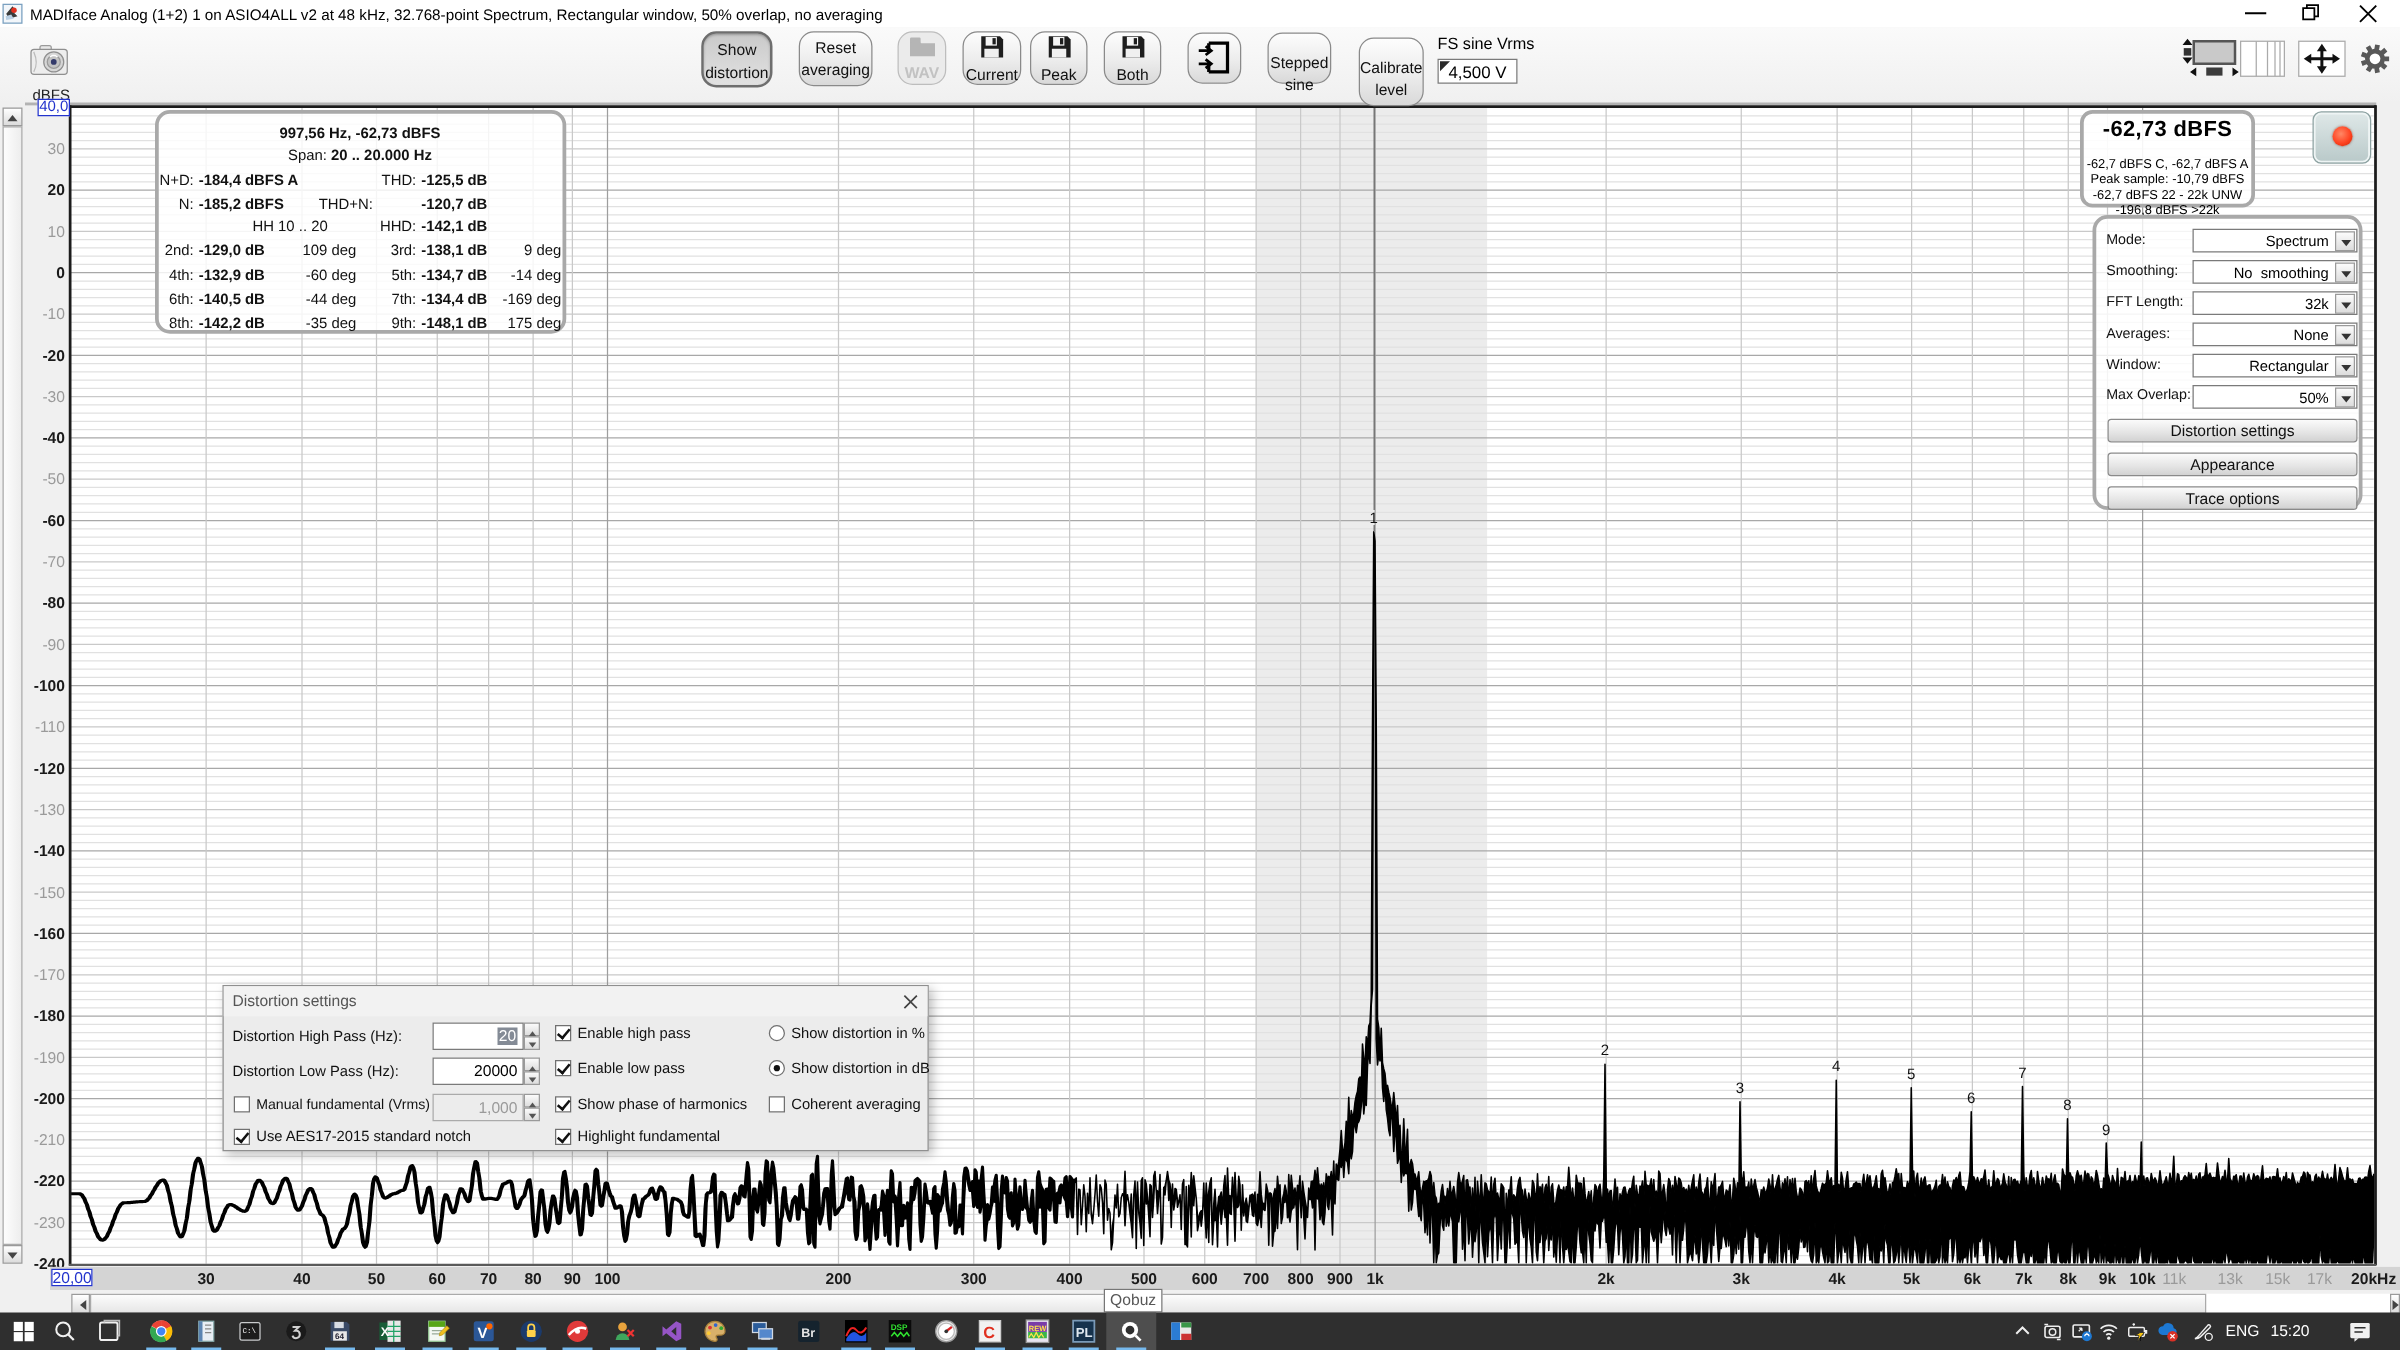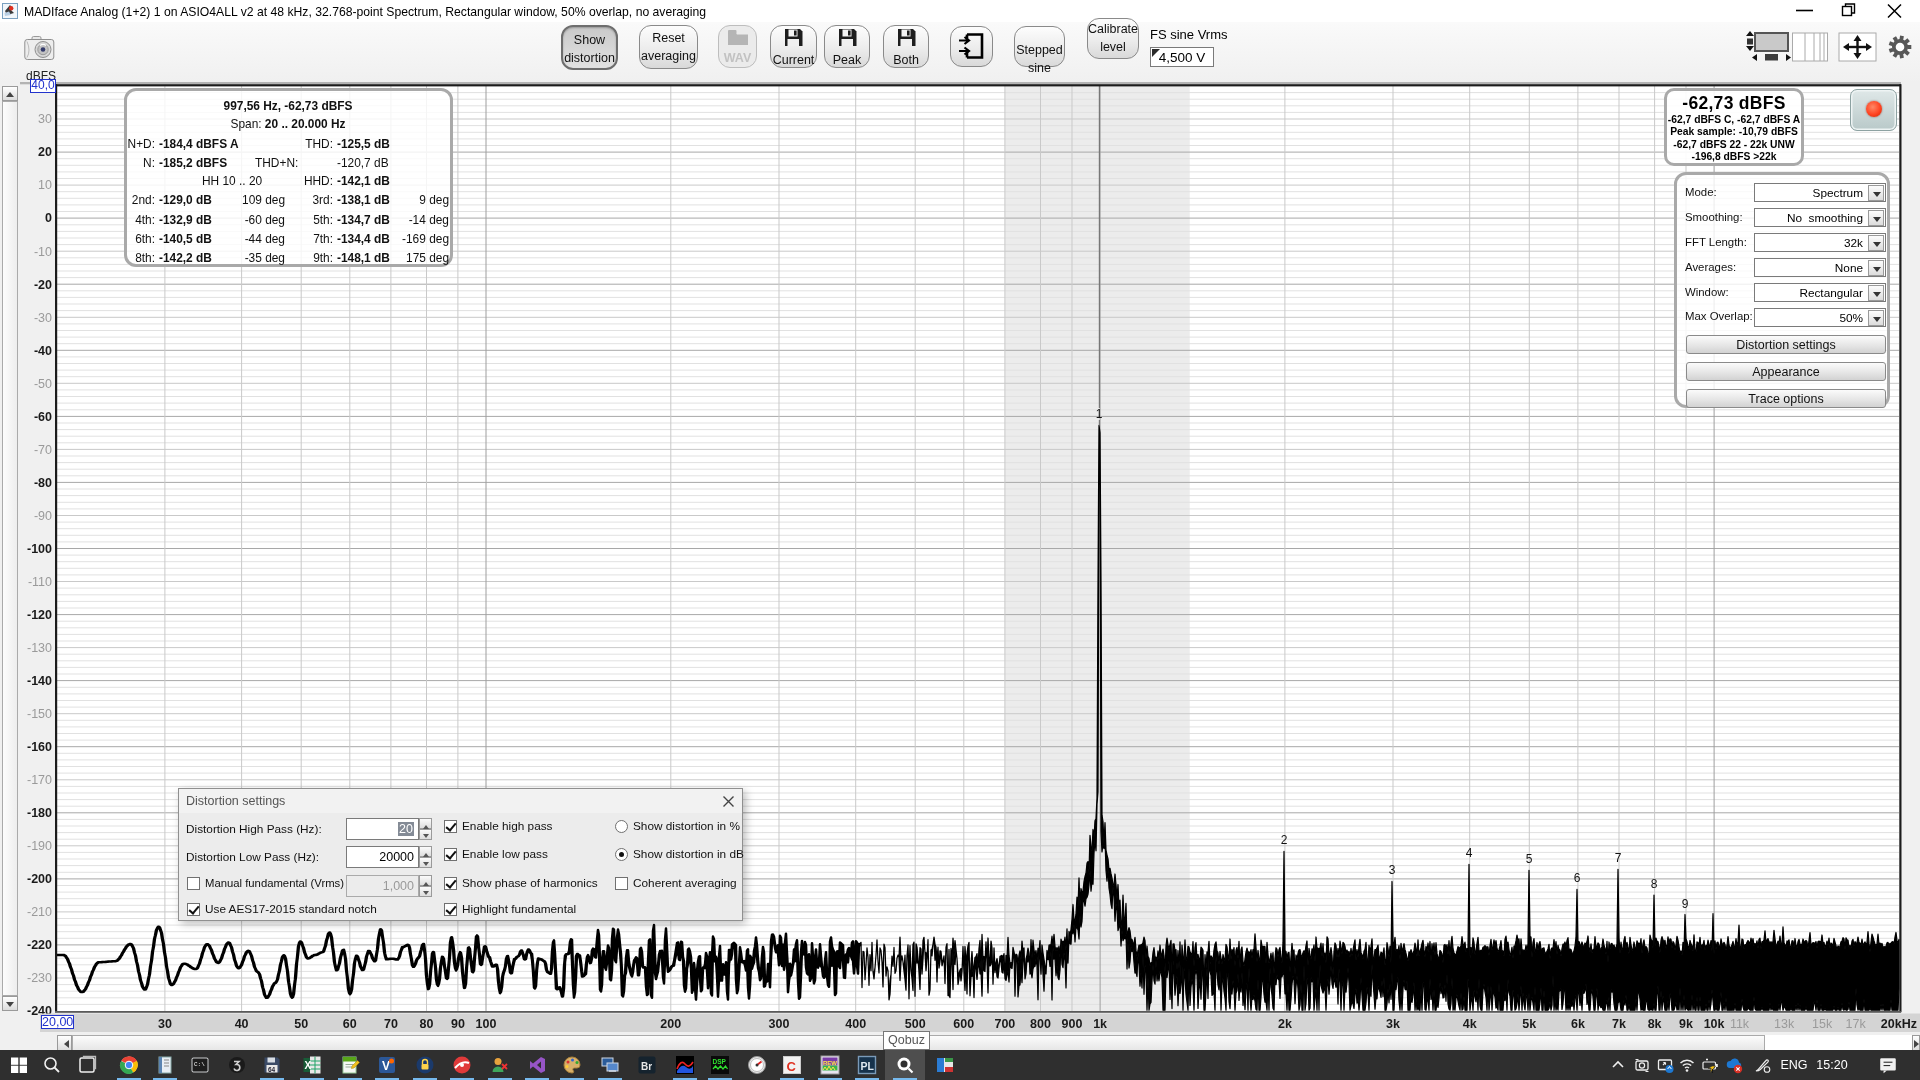--- a/index.html
+++ b/index.html
@@ -310,21 +310,21 @@
       <path d="M2 1 h15 l2.5 2.5 V18 H2 Z" fill="#1e1e1e"></path>
       <rect x="5.5" y="1.5" width="9" height="7" fill="#f5f5f5"></rect>
       <rect x="11" y="2.5" width="2.6" height="5" fill="#1e1e1e"></rect>
       <rect x="4.5" y="11" width="11.5" height="7" fill="#f0f0f0"></rect>
     </svg><br>Both</div>
 <div class="btn" style="left:950px;top:26px;width:43px;height:41px"><svg width="30" height="30" style="margin-top:4px">
       <path d="M10 3.5 H25 V26.5 H10 M10 3.5 v6 M10 26.5 v-6" fill="none" stroke="#000" stroke-width="2.6"></path>
       <path d="M2 9.5 h9 M7.5 6 l4.5 3.5 l-4.5 3.5 M2 20 h9 M7.5 16.5 l4.5 3.5 l-4.5 3.5" fill="none" stroke="#000" stroke-width="2.2"></path>
     </svg></div>
 <div class="btn" style="left:1014px;top:26px;width:51px;height:41px;padding-top:14px">Stepped<br>sine</div>
-<div class="btn" style="left:1087px;top:18px;width:52px;height:41px;padding-top:1px">Calibrate<br>level</div>
+<div class="btn" style="left:1087px;top:30px;width:52px;height:55px;padding-top:14px">Calibrate<br>level</div>
 <div class="abs" style="left:1150px;top:27px;font-size:13px">FS sine Vrms</div>
 <div class="abs" style="left:1150px;top:47px;width:64px;height:20px;background:#fff;border:1px solid #7a7a7a;font-size:13.5px;text-align:center;line-height:19px">4,500 V<svg width="11" height="11" style="position:absolute;left:0;top:0">
       <path d="M0 0 h11 L0 11 Z" fill="#fff"></path>
       <path d="M1 1 h8 L1 9 Z" fill="#2a2a2a"></path>
     </svg></div>
 <svg class="abs" style="left:1740px;top:30px" width="180" height="34">
  <path d="M6 6 l4 -5 l4 5 Z M6 16 l4 5 l4 -5 Z" fill="#111"></path>
     <rect x="7" y="8.5" width="6" height="6" fill="#333"></rect>
  <rect x="15" y="3" width="33" height="18" fill="#c9c9c9" stroke="#555" stroke-width="2"></rect>
  <rect x="25" y="24" width="13" height="6.5" fill="#3c3c3c"></rect>
@@ -369,21 +369,21 @@
     <div class="abs" style="left:0;top:46px;width:322px;height:19px">
       <div class="abs" style="left:0;width:28px;text-align:right">N+D:</div>
       <div class="abs" style="left:32px;font-weight:bold">-184,4 dBFS A</div>
       <div class="abs" style="left:128px;width:78px;text-align:right">THD:</div>
       <div class="abs" style="left:210px;font-weight:bold">-125,5 dB</div>
     </div>
     <div class="abs" style="left:0;top:64.5px;width:322px;height:19px">
       <div class="abs" style="left:0;width:28px;text-align:right">N:</div>
       <div class="abs" style="left:32px;font-weight:bold">-185,2 dBFS</div>
       <div class="abs" style="left:128px;width:78px;text-align:left">THD+N:</div>
-      <div class="abs" style="left:210px;font-weight:normal">-120,7 dB</div>
+      <div class="abs" style="left:210px;font-weight:bold">-120,7 dB</div>
     </div>
     <div class="abs" style="left:0;top:83px;width:322px;height:19px">
       <div class="abs" style="left:75px">HH 10 .. 20</div>
       <div class="abs" style="left:128px;width:78px;text-align:right">HHD:</div>
       <div class="abs" style="left:210px;font-weight:bold">-142,1 dB</div>
     </div>
     <div class="abs" style="left:0;top:102px;width:322px;height:19px">
       <div class="abs" style="left:0;width:28px;text-align:right">2nd:</div>
       <div class="abs" style="left:32px;font-weight:bold">-129,0 dB</div>
       <div class="abs" style="left:90px;width:68px;text-align:right">109 deg</div>
@@ -411,21 +411,21 @@
       <div class="abs" style="left:0;width:28px;text-align:right">8th:</div>
       <div class="abs" style="left:32px;font-weight:bold">-142,2 dB</div>
       <div class="abs" style="left:90px;width:68px;text-align:right">-35 deg</div>
       <div class="abs" style="left:128px;width:78px;text-align:right">9th:</div>
       <div class="abs" style="left:210px;font-weight:bold">-148,1 dB</div>
       <div class="abs" style="left:250px;width:72px;text-align:right">175 deg</div>
     </div>
   </div>
 <div class="panel" style="left:1664px;top:88px;width:140px;height:78px;border-radius:10px;background:rgba(255,255,255,0.9);color:#000;text-align:center">
  <div style="font-size:17.5px;font-weight:bold;margin-top:2px;letter-spacing:0.3px">-62,73 dBFS</div>
- <div style="font-size:10.3px;font-weight:bold;line-height:12.4px;margin-top:0px">-62,7 dBFS C, -62,7 dBFS A<br>Peak sample: -10,79 dBFS<br>-62,7 dBFS 22 - 22k UNW<br>-196,8 dBFS &gt;22k</div>
+ <div style="font-size:10.3px;font-weight:normal;line-height:12.4px;margin-top:12px">-62,7 dBFS C, -62,7 dBFS A<br>Peak sample: -10,79 dBFS<br>-62,7 dBFS 22 - 22k UNW<br>-196,8 dBFS &gt;22k</div>
 </div>
 <div class="abs" style="left:1849.5px;top:88.5px;width:47px;height:42px;border-radius:7px;border:1.6px solid #8da2a2;background:linear-gradient(#dfe8e8,#b9c9c9);box-shadow:inset 0 0 0 1.5px #eef4f4">
  <div style="position:absolute;left:15px;top:11px;width:16px;height:16px;border-radius:50%;background:radial-gradient(circle at 42% 38%,#ff8866,#ff4422 55%,#cc2200);box-shadow:0 0 2px rgba(120,40,20,.7)"></div>
 </div>
 <div class="panel" style="left:1674px;top:171.5px;width:216px;height:236px;background:rgba(255,255,255,0.8)">
     <div class="abs" style="left:8px;top:11px;font-size:11.4px;color:#111">Mode:</div>
     <div class="sel" style="left:77px;top:8.5px;width:132px;padding-right:22px;white-space:pre;font-size:11.8px">Spectrum<div class="selbtn"></div></div>
     <div class="abs" style="left:8px;top:36px;font-size:11.4px;color:#111">Smoothing:</div>
     <div class="sel" style="left:77px;top:33.5px;width:132px;padding-right:22px;white-space:pre;font-size:11.8px">No  smoothing<div class="selbtn"></div></div>
     <div class="abs" style="left:8px;top:61px;font-size:11.4px;color:#111">FFT Length:</div>

